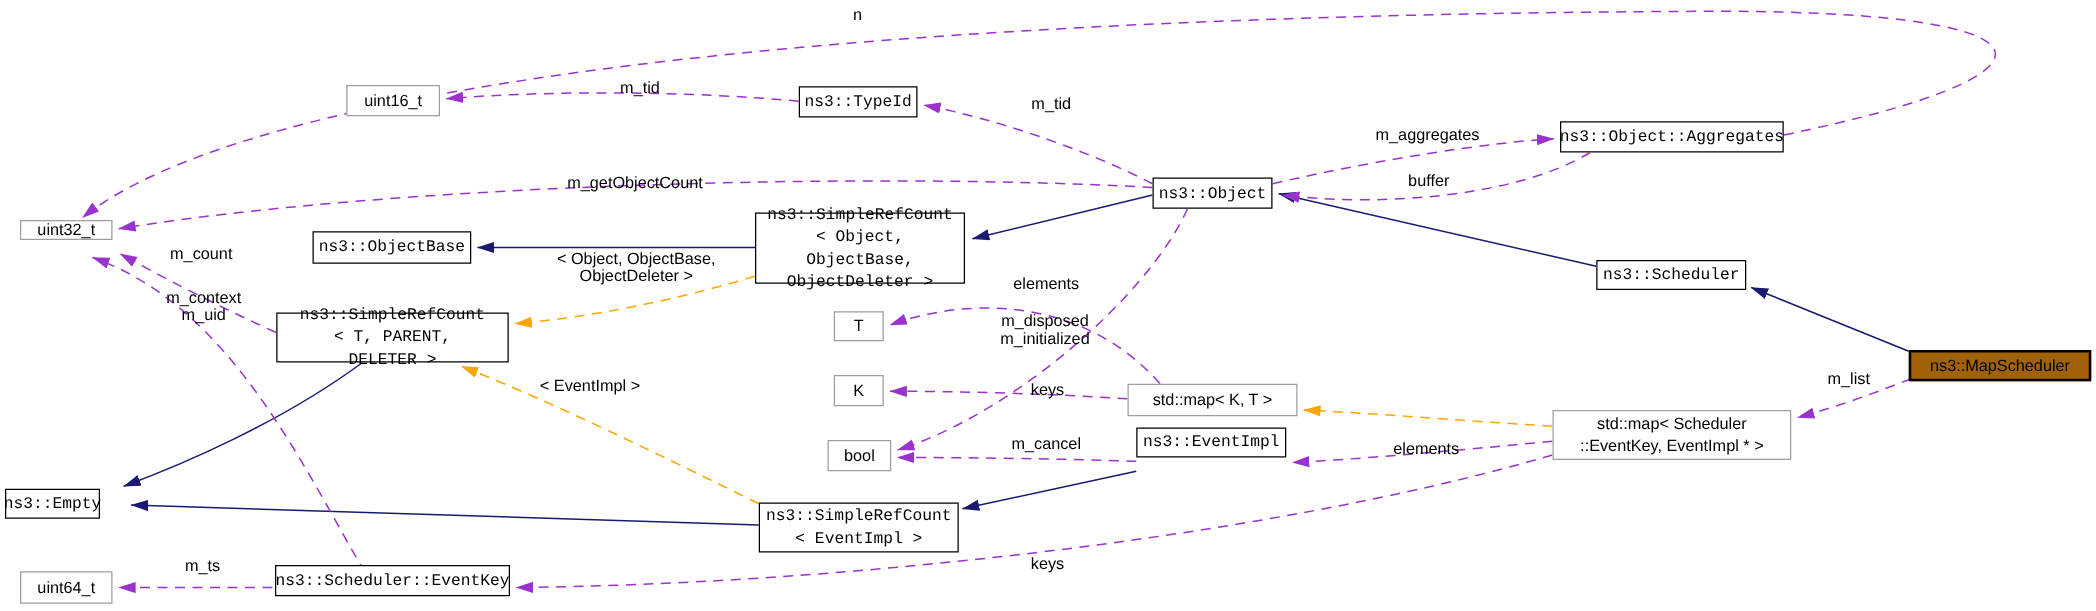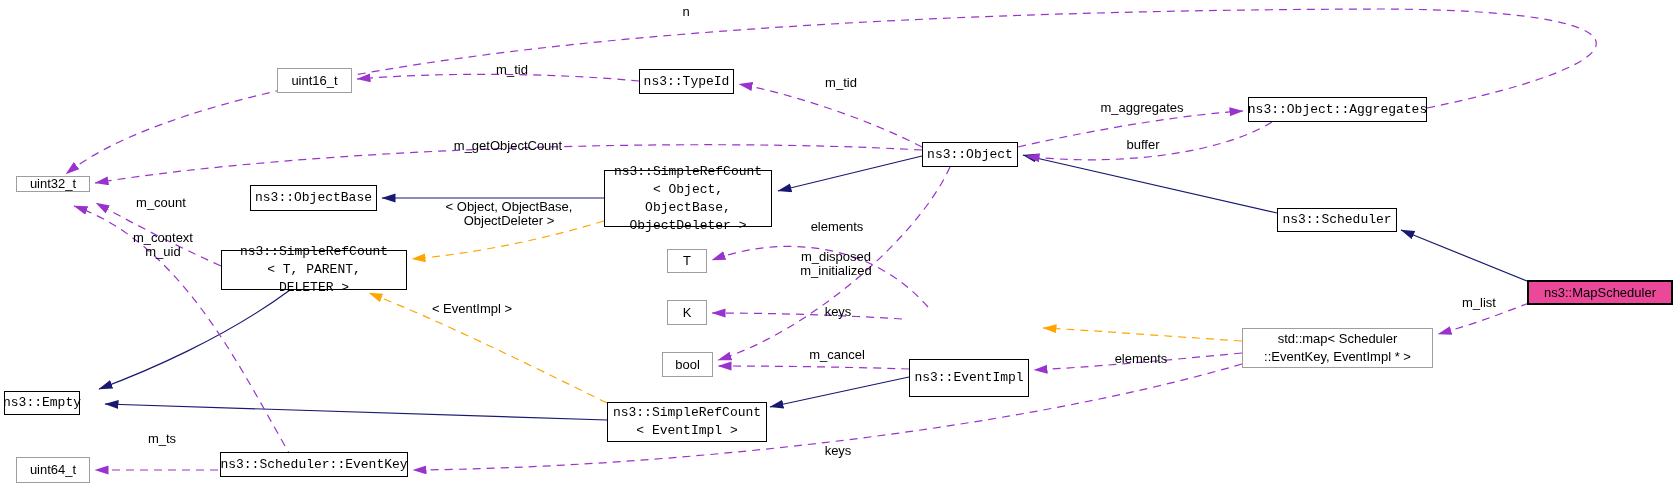--- a/index.html
+++ b/index.html
@@ -16,21 +16,21 @@
     display:flex;align-items:center;justify-content:center;
     text-align:center;
     font-size:13px;line-height:18px;color:#000;
     background:#ffffff;
     white-space:pre-line;
     box-sizing:border-box;
     padding:0 14px;
   }
   .class-node{border:1.5px solid #000000;font-family:Liberation Mono, monospace;}
   .plain-node{border:1px solid #9e9e9e;}
-  .focus-node{border:2px solid #000000;background:#ec4899;}
+  .focus-node{border:2px solid #000000;background:#a16207;}
   .edge-label{
     position:absolute;
     font-size:13px;line-height:14px;color:#000;
     text-align:center;white-space:pre-line;
   }
 </style>
 </head>
 <body>
 
 <div id="canvas">
@@ -84,24 +84,25 @@
   <div class="node class-node" style="left:250px;top:185px;width:127px;height:26px">ns3::ObjectBase</div>
   <div class="node class-node" style="left:604px;top:170px;width:168px;height:57px">ns3::SimpleRefCount
 &lt; Object, ObjectBase,
 ObjectDeleter &gt;</div>
   <div class="node class-node" style="left:922px;top:142px;width:96px;height:25px">ns3::Object</div>
   <div class="node class-node" style="left:1248px;top:97px;width:179px;height:25px">ns3::Object::Aggregates</div>
   <div class="node class-node" style="left:1277px;top:208px;width:120px;height:24px">ns3::Scheduler</div>
   <div class="node focus-node" style="left:1527px;top:280px;width:146px;height:25px">ns3::MapScheduler</div>
   <div class="node plain-node" style="left:1242px;top:328px;width:191px;height:40px">std::map&lt; Scheduler
 ::EventKey, EventImpl * &gt;</div>
+  <div class="node plain-node" style="left:902px;top:307px;width:136px;height:26px">std::map&lt; K, T &gt;</div>
   <div class="node plain-node" style="left:667px;top:249px;width:40px;height:24px">T</div>
   <div class="node plain-node" style="left:667px;top:300px;width:40px;height:25px">K</div>
   <div class="node plain-node" style="left:662px;top:352px;width:51px;height:25px">bool</div>
-  <div class="node class-node" style="left:909px;top:359px;width:120px;height:38px">ns3::EventImpl</div>
+  <div class="node class-node" style="left:909px;top:342px;width:120px;height:24px">ns3::EventImpl</div>
   <div class="node class-node" style="left:607px;top:402px;width:160px;height:40px">ns3::SimpleRefCount
 &lt; EventImpl &gt;</div>
   <div class="node class-node" style="left:4px;top:391px;width:76px;height:24px">ns3::Empty</div>
   <div class="node plain-node" style="left:16px;top:457px;width:74px;height:26px">uint64_t</div>
   <div class="node class-node" style="left:220px;top:452px;width:188px;height:25px">ns3::Scheduler::EventKey</div>
   <div class="node class-node" style="left:221px;top:250px;width:186px;height:40px">ns3::SimpleRefCount
 &lt; T, PARENT, DELETER &gt;</div>
 
   <div class="edge-label" style="left:678px;top:5px;width:16px">n</div>
   <div class="edge-label" style="left:489px;top:63px;width:46px">m_tid</div>
@@ -113,18 +114,18 @@
   <div class="edge-label" style="left:126px;top:231px;width:74px">m_context
 m_uid</div>
   <div class="edge-label" style="left:806px;top:220px;width:62px">elements</div>
   <div class="edge-label" style="left:790px;top:250px;width:92px">m_disposed
 m_initialized</div>
   <div class="edge-label" style="left:820px;top:305px;width:36px">keys</div>
   <div class="edge-label" style="left:804px;top:348px;width:66px">m_cancel</div>
   <div class="edge-label" style="left:1110px;top:352px;width:62px">elements</div>
   <div class="edge-label" style="left:1456px;top:296px;width:46px">m_list</div>
   <div class="edge-label" style="left:820px;top:444px;width:36px">keys</div>
-  <div class="edge-label" style="left:143px;top:432px;width:38px">m_ts</div>
+  <div class="edge-label" style="left:143px;top:446px;width:38px">m_ts</div>
   <div class="edge-label" style="left:432px;top:200px;width:154px">&lt; Object, ObjectBase,
 ObjectDeleter &gt;</div>
   <div class="edge-label" style="left:426px;top:302px;width:92px">&lt; EventImpl &gt;</div>
 
 </div>
 
 </body></html>

